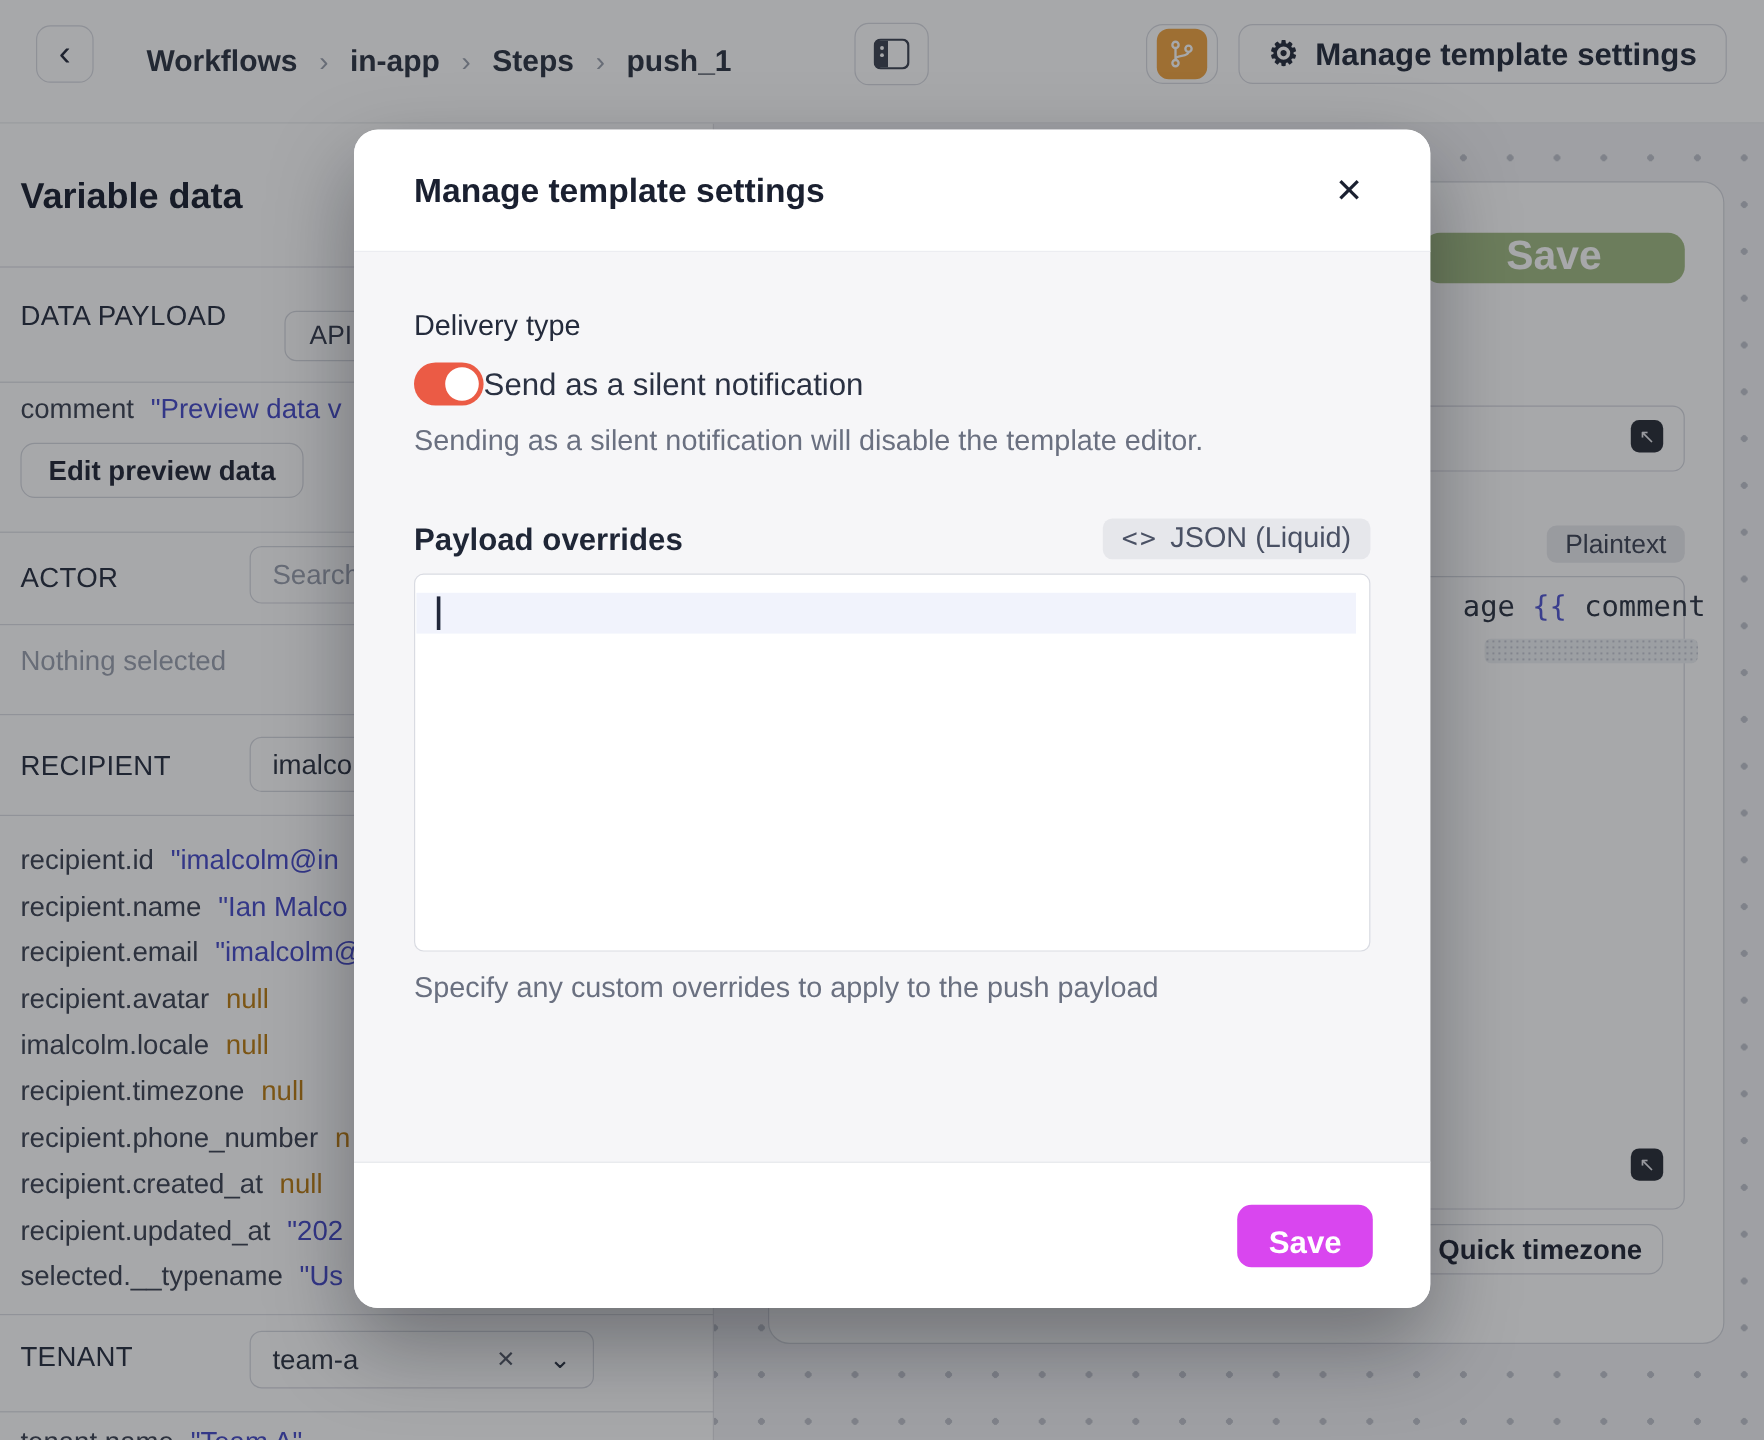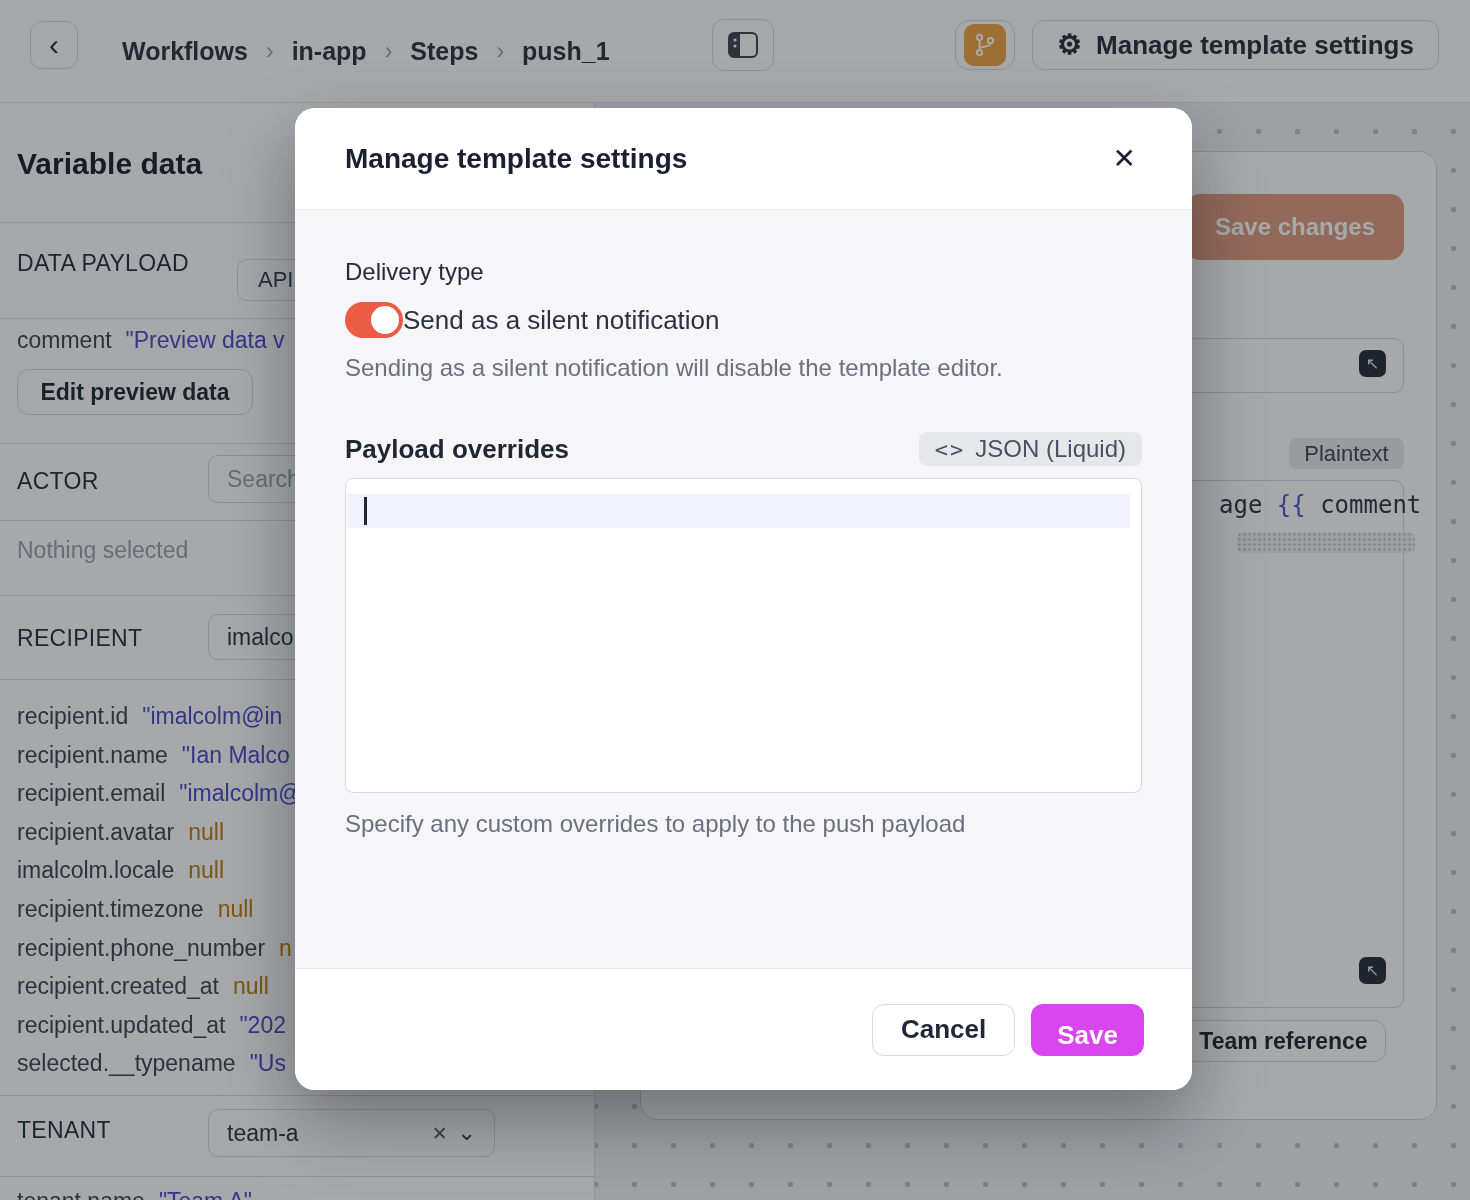--- a/index.html
+++ b/index.html
@@ -48,35 +48,35 @@
               display:flex; align-items:center; justify-content:center; cursor:pointer; }
   .search-input { position:absolute; left:208px; top:352px; width:380px; height:48px; border:1px solid #d6d8df;
                   border-radius:10px; background:#fff; font-size:23px; padding:0 18px; color:#3b4252;
                   font-family:"Liberation Sans", sans-serif; }
   .search-input::placeholder { color:#9aa0ae; }
   .nothing { position:absolute; left:17px; top:434px; font-size:23px; color:#9aa0ae; }
   .select-box { position:absolute; border:1px solid #d6d8df; border-radius:10px; background:#fff;
                 display:flex; align-items:center; font-size:23px; color:#2b3242; padding:0 18px;
                 cursor:pointer; }
   .recipient-select { left:208px; top:511px; width:380px; height:46px; }
-  .tenant-select { left:208px; top:1006px; width:287px; height:48px; }
+  .tenant-select { left:208px; top:1006px; width:287px; height:48px;gap:18px; }
   .sel-clear { margin-left:auto; color:#555b69; font-size:19px; padding:0 10px; cursor:pointer; }
   .sel-chev { color:#2b3242; font-size:22px; line-height:10px; cursor:pointer; }
   .rows { position:absolute; left:17px; top:594px; }
   .rows .kv { display:block; height:38.6px; line-height:38.6px; }
   .partial-row { position:absolute; left:17px; top:1083px; line-height:30px; }
 
   
   .canvas { position:absolute; left:595px; top:103px; width:875px; height:1097px; background:#f2f3f5;
             background-image:radial-gradient(circle, #bfc2cb 2.6px, rgba(0,0,0,0) 3px);
             background-size:39px 39px; background-position:20px 9px; z-index:1; }
   .editor-card { position:absolute; left:45px; top:48px; width:797px; height:969px; background:#fff;
                  border:1px solid #d4d6dd; border-radius:18px; }
-  .save-changes-btn { position:absolute; left:545px; top:42px; width:218px; height:66px; border:none;
-                      border-radius:14px; background:#c2410c; opacity:.52; color:#ffffff; font-size:24px;
+  .save-changes-btn { position:absolute; left:545px; top:42px; width:218px; height:42px; border:none;
+                      border-radius:14px; background:#4d7c0f; opacity:.52; color:#ffffff; font-size:34px;
                       font-weight:600; font-family:"Liberation Sans", sans-serif; cursor:pointer; }
   .subject-input { position:absolute; left:20px; top:186px; width:743px; height:55px; border:1px solid #d6d8df;
                    border-radius:10px; background:#fff; }
   .expand-chip { position:absolute; width:27px; height:27px; border-radius:7px; background:#262b35;
                  color:#e8e9ee; font-size:16px; display:flex; align-items:center; justify-content:center;
                  cursor:pointer; }
   .plaintext-badge { position:absolute; left:648px; top:286px; width:115px; height:31px; background:#e9eaee;
                      border-radius:8px; display:flex; align-items:center; justify-content:center;
                      font-size:22px; color:#3c4354; }
   .msg-editor { position:absolute; left:20px; top:328px; width:743px; height:528px; border:1px solid #d6d8df;
@@ -237,21 +237,21 @@
       <div class="plaintext-badge">
         <span>Plaintext</span>
       </div>
       <div class="msg-editor">
         <div class="mono-line"><span>age </span><span class="liquid">{{</span><span> comment</span></div>
         <div class="dotted-pill"></div>
         <div class="expand-chip" style="left:697px; top:476px;">
           <span>↖</span>
         </div>
       </div>
-      <button class="quick-ref-btn">Team reference</button>
+      <button class="quick-ref-btn">Quick timezone</button>
     </div>
   </div>
 
   <div class="scrim"></div>
 
   <div class="modal">
     <div class="modal-header">
       <div class="modal-title">Manage template settings</div>
       <div class="modal-close">✕</div>
     </div>
@@ -275,18 +275,17 @@
       </div>
 
       <div class="code-editor">
         <div class="active-line"></div>
         <div class="caret"></div>
       </div>
       <div class="helper" style="margin-top:17px">Specify any custom overrides to apply to the push payload</div>
     </div>
 
     <div class="modal-footer">
-      <button class="btn btn-cancel">Cancel</button>
       <button class="btn btn-save">Save</button>
     </div>
   </div>
 
 </div>
 
 </body></html>

